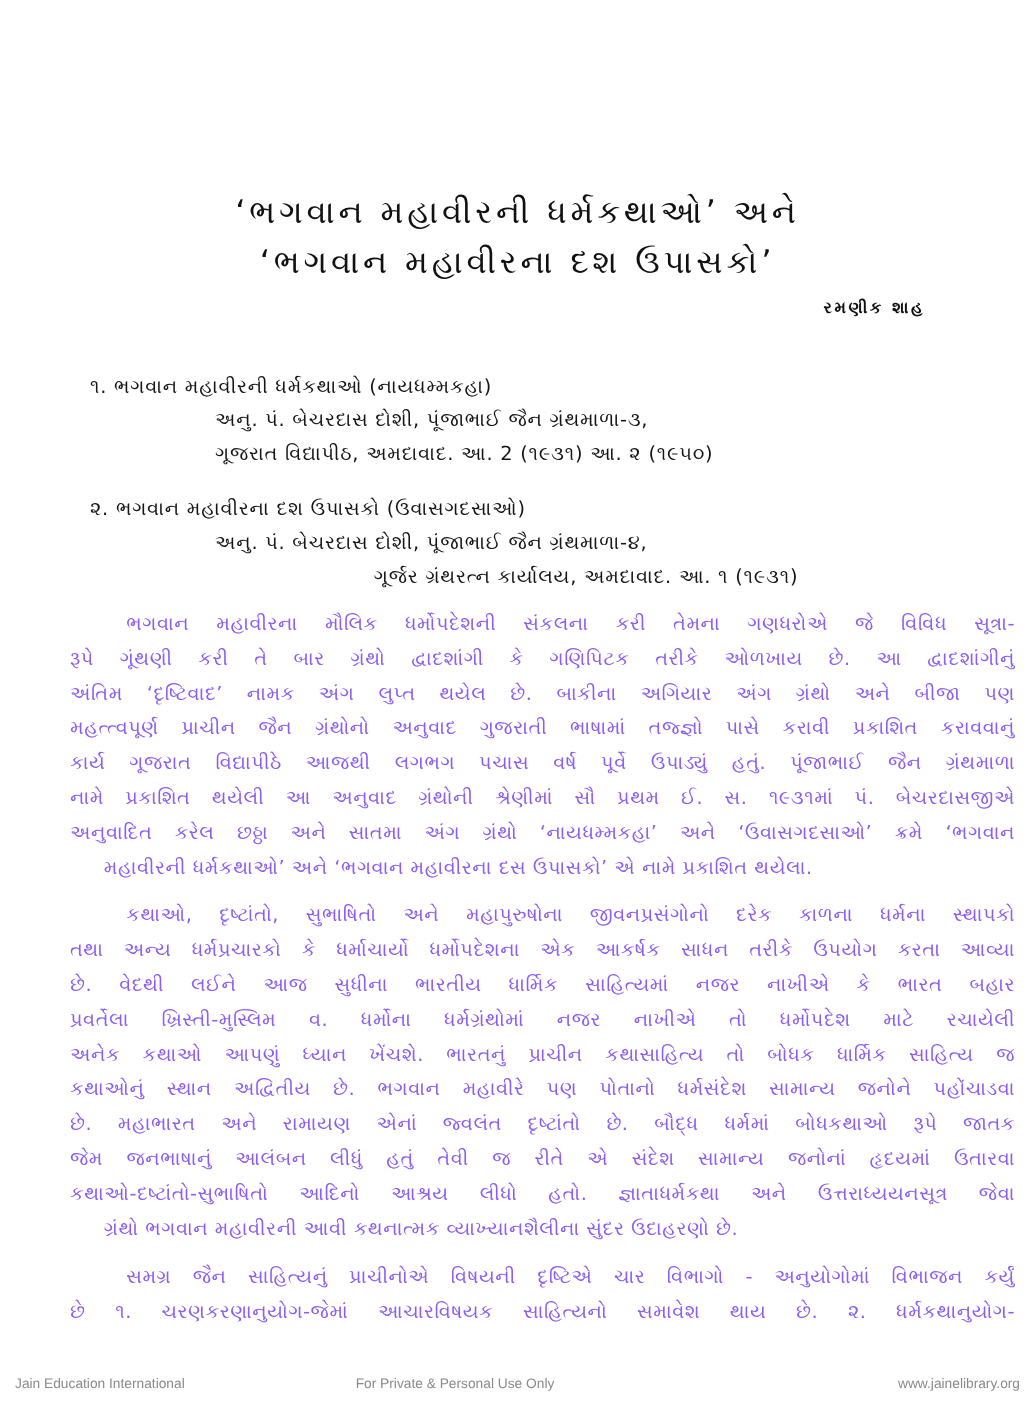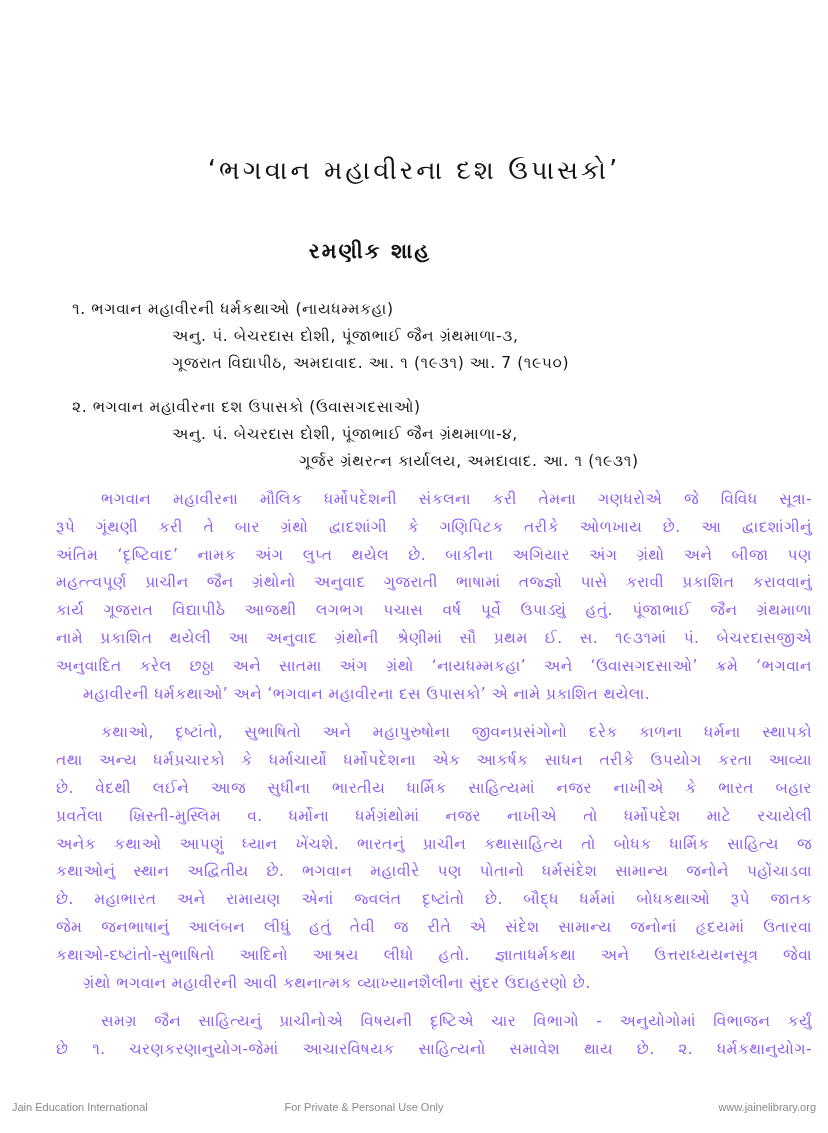--- a/index.html
+++ b/index.html
@@ -33,22 +33,22 @@
       line-height: 40px;
       letter-spacing: 3px;
       color: #111;
       white-space: nowrap;
     }
     .author {
       position: absolute;
       left: 0;
       top: 239px;
       width: 740px;
-      text-align: center;
-      font-size: 21px;
+      text-align: right;
+      font-size: 13px;
       font-weight: bold;
       letter-spacing: 2px;
       color: #111;
     }
     .refs {
       position: absolute;
       left: 72px;
       top: 296px;
       width: 720px;
       font-size: 15.5px;
@@ -108,30 +108,31 @@
     .footer .f-left { left: 12px; }
     .footer .f-center { left: 0; width: 728px; text-align: center; }
     .footer .f-right { right: 12px; }
   </style>
 </head>
 <body>
 
 <div class="page">
 
   <div class="title-block">
+    <div class="title-line">‘ભગવાન મહાવીરની ધર્મકથાઓ’ અને</div>
     <div class="title-line">‘ભગવાન મહાવીરના દશ ઉપાસકો’</div>
   </div>
 
   <div class="author">રમણીક શાહ</div>
 
   <div class="refs">
     <div class="ref">
       <div class="ref-line">૧. ભગવાન મહાવીરની ધર્મકથાઓ (નાયધમ્મકહા)</div>
       <div class="ref-line indent1">અનુ. પં. બેચરદાસ દોશી, પૂંજાભાઈ જૈન ગ્રંથમાળા-૩,</div>
-      <div class="ref-line indent1">ગૂજરાત વિદ્યાપીઠ, અમદાવાદ. આ. ૧ (૧૯૩૧) આ. 7 (૧૯૫૦)</div>
+      <div class="ref-line indent1">ગૂજરાત વિદ્યાપીઠ, અમદાવાદ. આ. 2 (૧૯૩૧) આ. ૨ (૧૯૫૦)</div>
     </div>
     <div class="ref">
       <div class="ref-line">૨. ભગવાન મહાવીરના દશ ઉપાસકો (ઉવાસગદસાઓ)</div>
       <div class="ref-line indent1">અનુ. પં. બેચરદાસ દોશી, પૂંજાભાઈ જૈન ગ્રંથમાળા-૪,</div>
       <div class="ref-line indent2">ગૂર્જર ગ્રંથરત્ન કાર્યાલય, અમદાવાદ. આ. ૧ (૧૯૩૧)</div>
     </div>
   </div>
 
   <div class="body-text">
     <div class="para">

